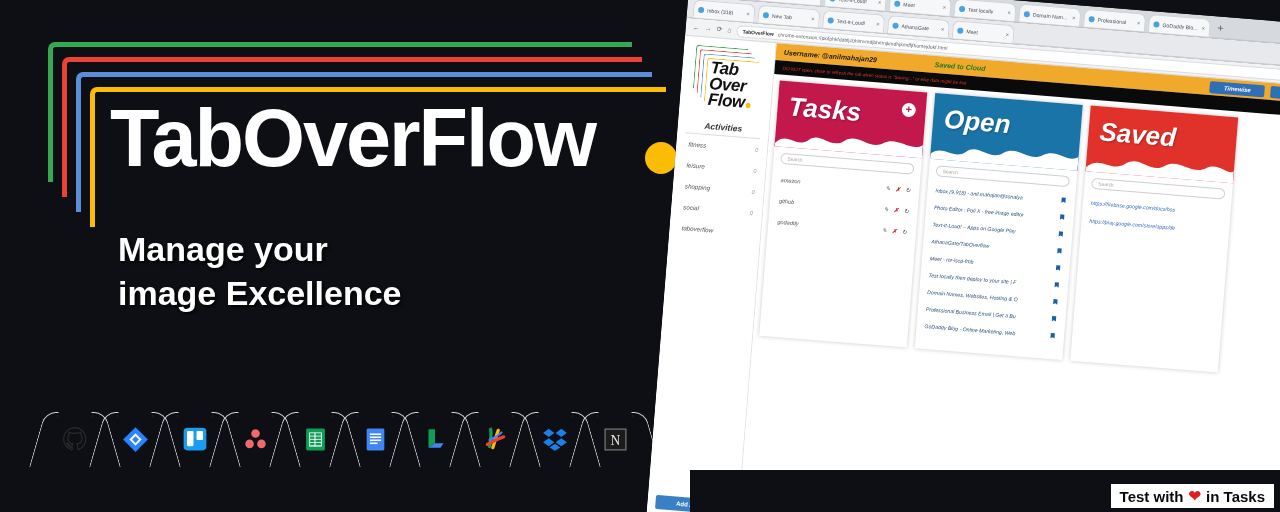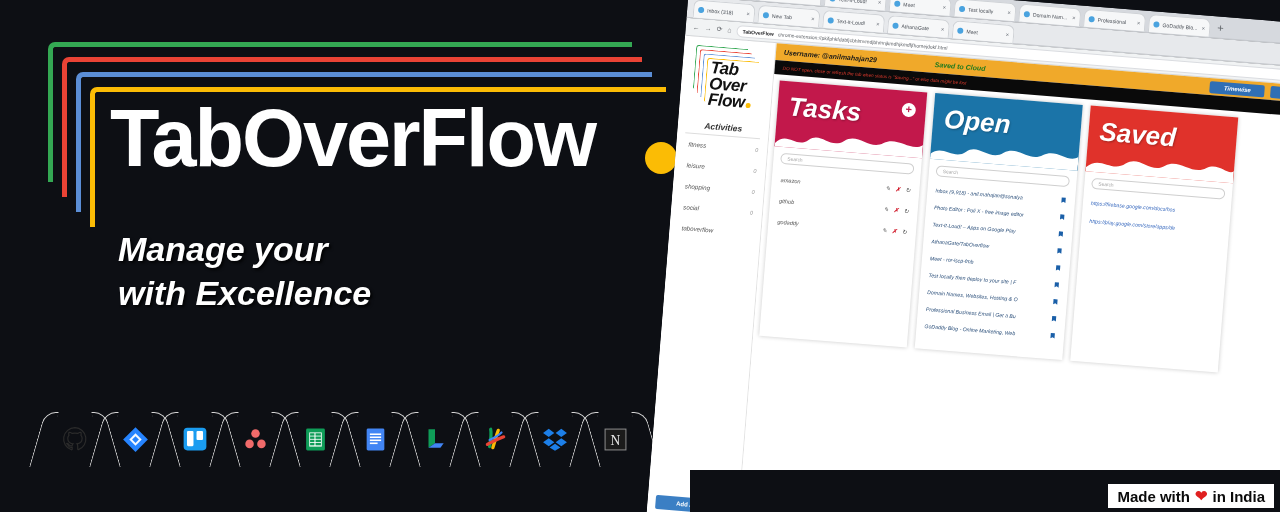--- a/index.html
+++ b/index.html
@@ -31,21 +31,21 @@
   #logo-dot {
     position: absolute; left: 645px; top: 142px;
     width: 32px; height: 32px; border-radius: 50%;
     background: #fbbc05;
   }
 
   
   #tagline { position: absolute; left: 118px; top: 228px; color: #ffffff; }
   .tag-line { font-size: 34px; line-height: 1.28; white-space: nowrap;
               text-shadow: 2px 2px 3px rgba(0,0,0,.85); }
-  .tag-italic { font-style: italic; font-weight: bold; }
+  .tag-italic { font-weight: bold; }
   .tag-upper  { font-style: normal; font-weight: normal; letter-spacing: 1px; }
 
   
   #icon-strip { position: absolute; left: 44px; top: 412px; display: flex; align-items: flex-end; }
   .icon-tab {
     position: relative; width: 62px; height: 54px;
     display: flex; align-items: center; justify-content: center;
     margin-right: -2px;
   }
   .icon-tab::before, .icon-tab::after {
@@ -221,21 +221,21 @@
     <div class="bracket" id="bracket-green"></div>
     <div class="bracket" id="bracket-red"></div>
     <div class="bracket" id="bracket-blue"></div>
     <div class="bracket" id="bracket-yellow"></div>
 
     <div id="logo-wordmark">TabOverFlow</div>
     <div id="logo-dot"></div>
 
     <div id="tagline">
       <div class="tag-line tag-italic">Manage your</div>
-      <div class="tag-line tag-italic">with Excellence</div>
+      <div class="tag-line tag-italic">image Excellence</div>
     </div>
 
     <div id="icon-strip">
 
       <div class="icon-tab">
         <span class="icon-box">
           <svg viewBox="0 0 24 24" width="26" height="26">
               <path fill="none" stroke="#2b2b2b" stroke-width="1.1" d="M12 1.5a10.5 10.5 0 0 0-3.32 20.46c.52.1.71-.23.71-.5v-1.92c-2.9.63-3.52-1.4-3.52-1.4-.48-1.2-1.16-1.53-1.16-1.53-.95-.65.07-.63.07-.63 1.05.07 1.6 1.08 1.6 1.08.93 1.6 2.45 1.14 3.05.87.1-.68.36-1.14.66-1.4-2.32-.26-4.76-1.16-4.76-5.16 0-1.14.4-2.07 1.07-2.8-.11-.27-.46-1.33.1-2.77 0 0 .87-.28 2.86 1.07a9.9 9.9 0 0 1 5.2 0c1.99-1.35 2.86-1.07 2.86-1.07.56 1.44.21 2.5.1 2.77.67.73 1.07 1.66 1.07 2.8 0 4.01-2.45 4.89-4.78 5.15.38.32.71.96.71 1.93v2.86c0 .28.19.61.72.5A10.5 10.5 0 0 0 12 1.5z"></path>
             </svg>
         </span>
@@ -613,18 +613,18 @@
 
           </div>
         </div>
       </div>
     </div>
   </div>
 
   <div class="feather" id="feather-bot"></div>
 
   <div id="made-in-india">
-    <span>Made with</span>
+    <span>Test with</span>
     <span id="heart-icon">❤</span>
-    <span>in India</span>
+    <span>in Tasks</span>
   </div>
 
 </div>
 
 </body></html>

